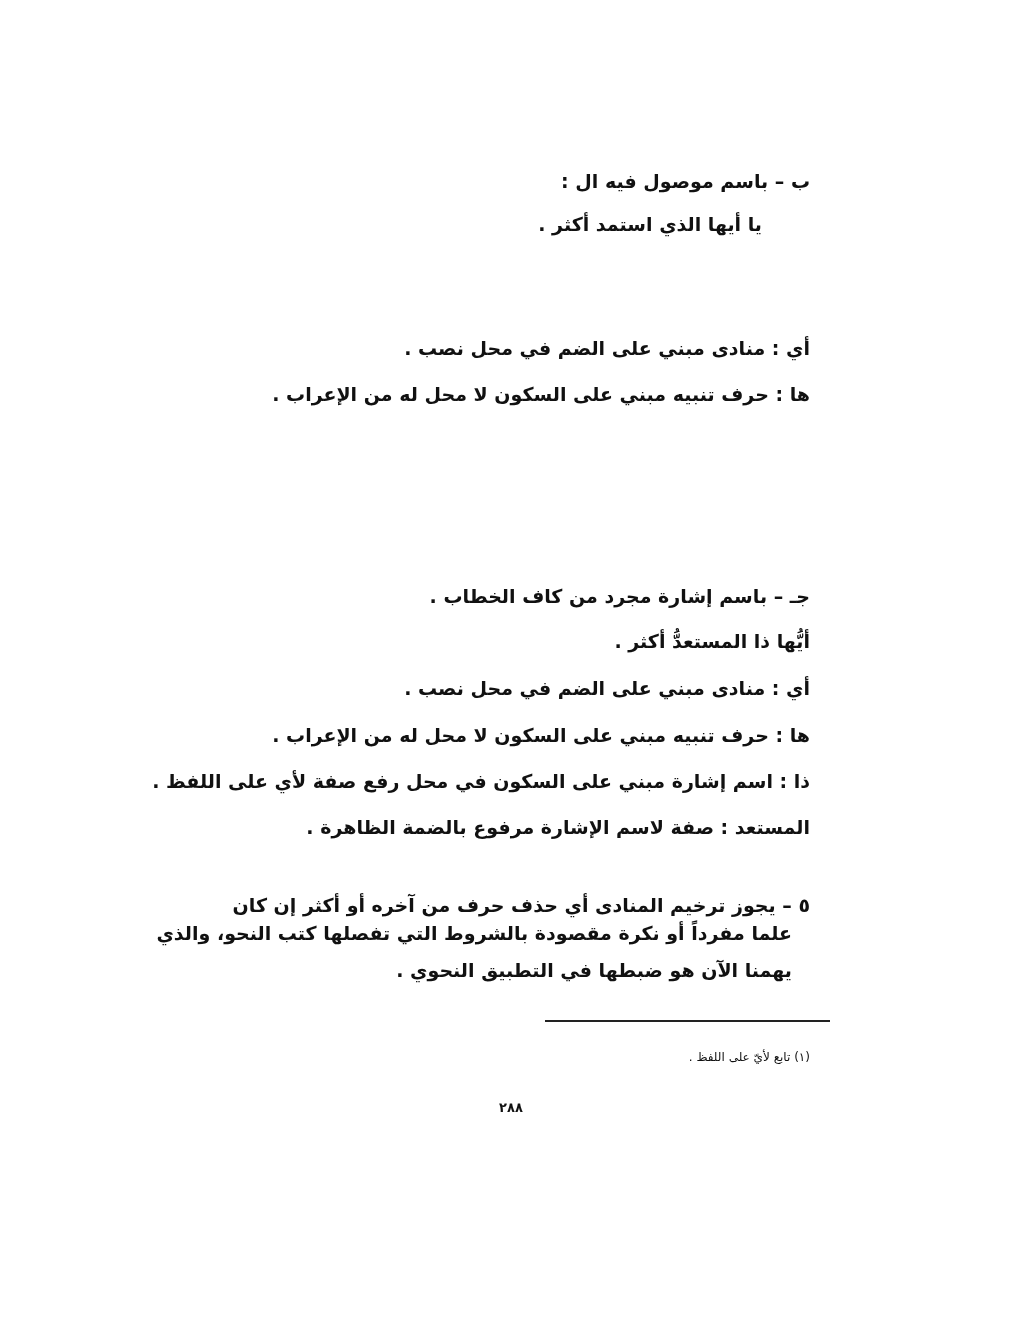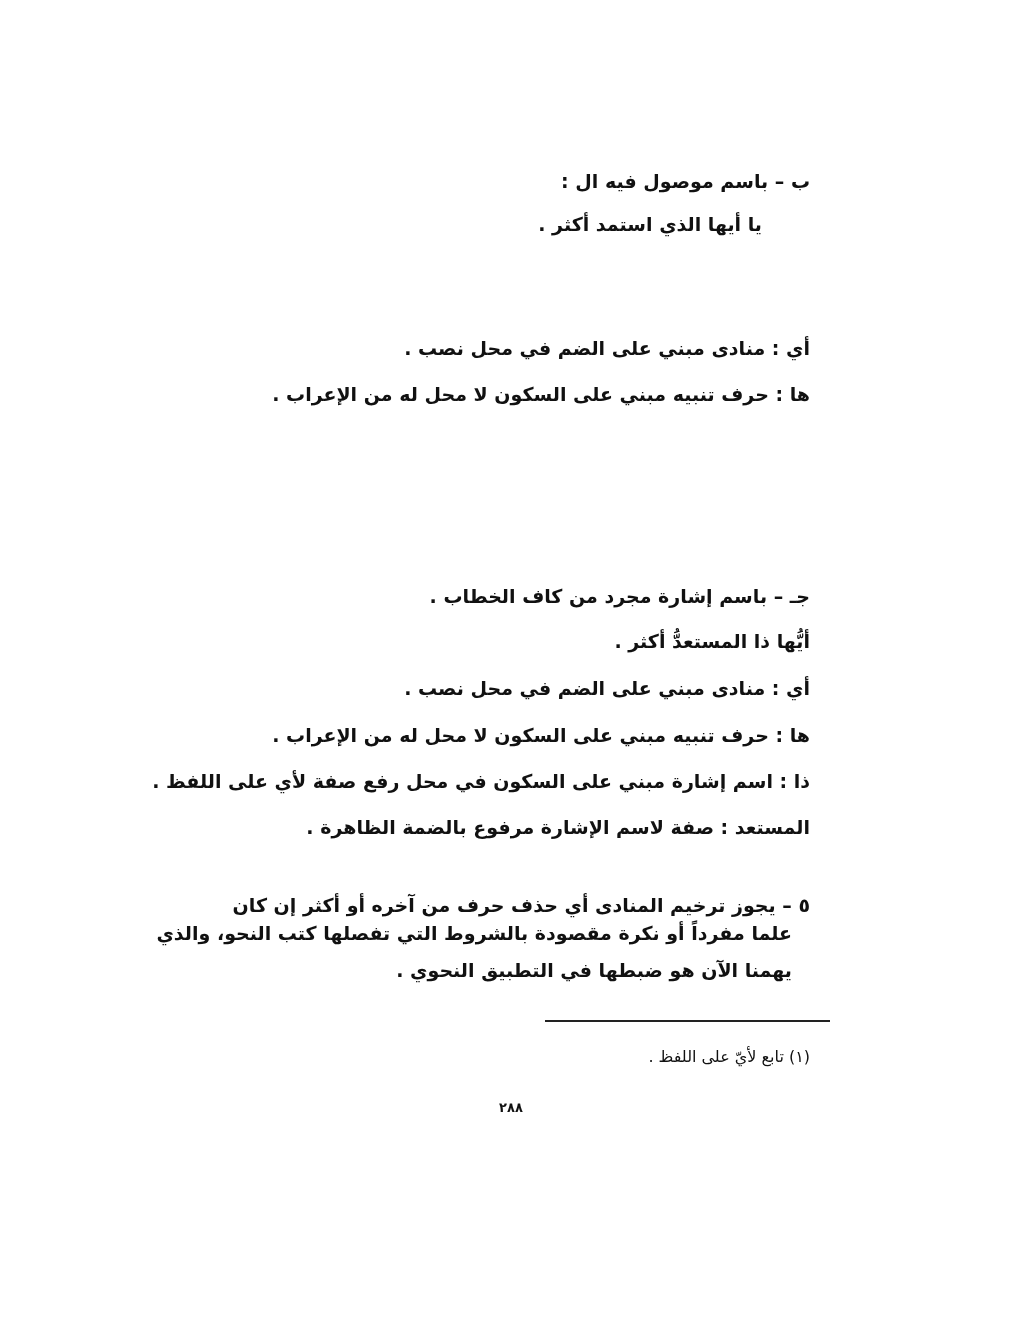--- a/index.html
+++ b/index.html
@@ -39,21 +39,21 @@
       top: 1020px;
       width: 285px;
       height: 2px;
       background: #222;
     }
     .footnote {
       position: absolute;
       right: 210px;
       top: 1047px;
       direction: rtl;
-      font-size: 16px;
+      font-size: 12px;
       line-height: 20px;
       white-space: nowrap;
     }
     .page-number {
       position: absolute;
       left: 486px;
       top: 1100px;
       width: 50px;
       text-align: center;
       font-size: 13px;

